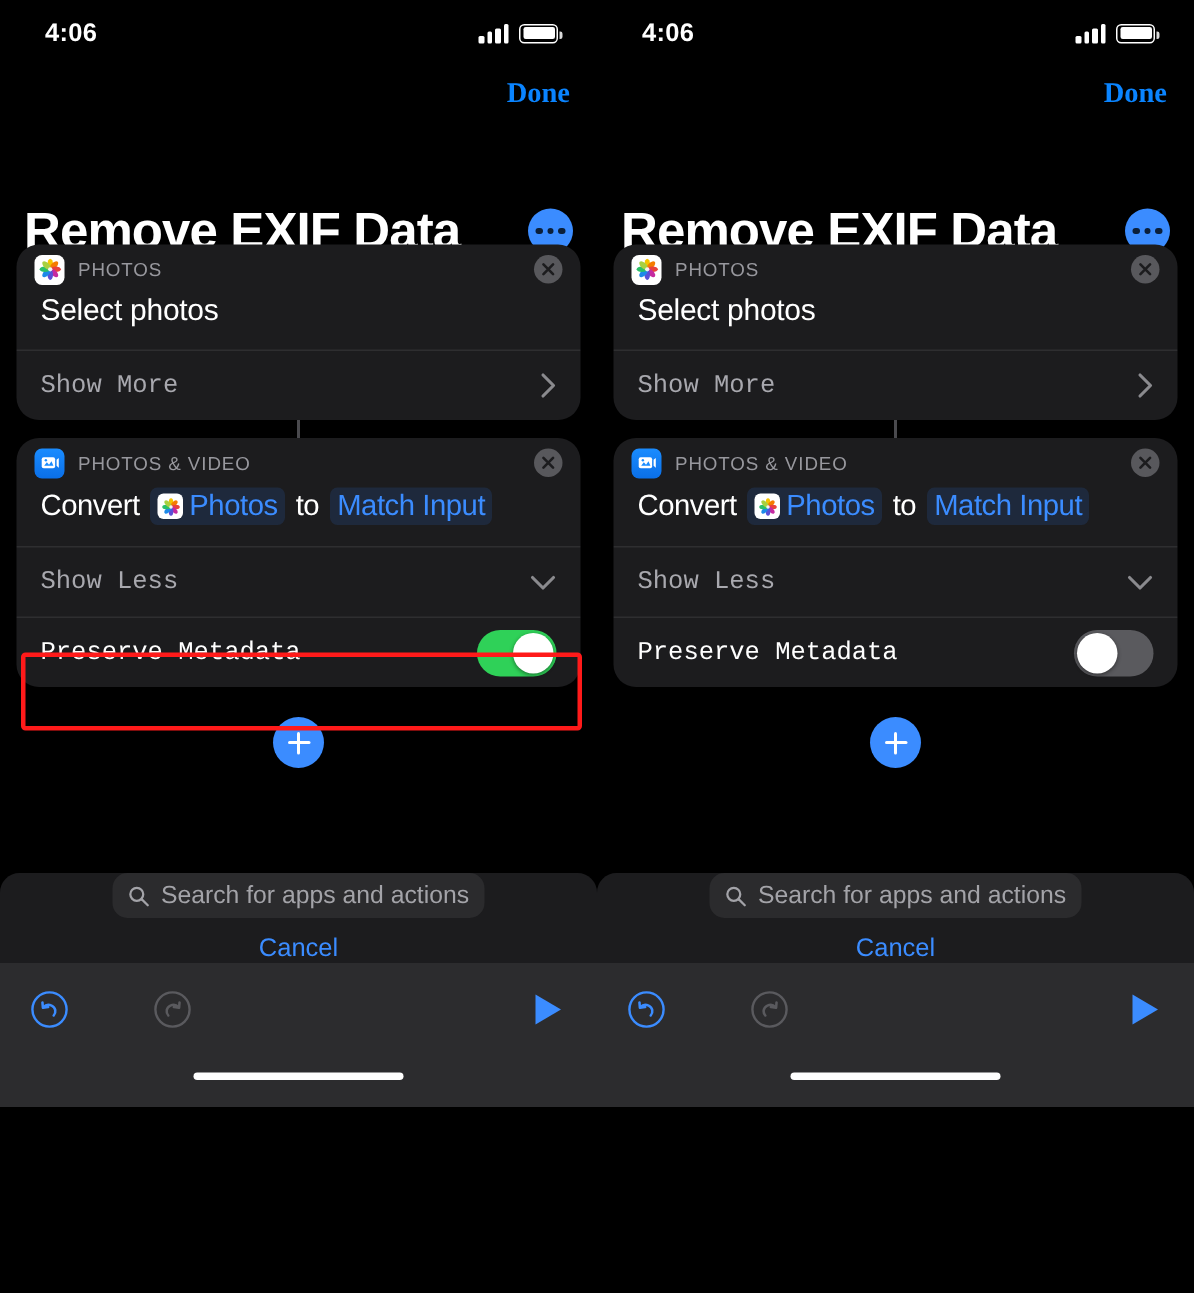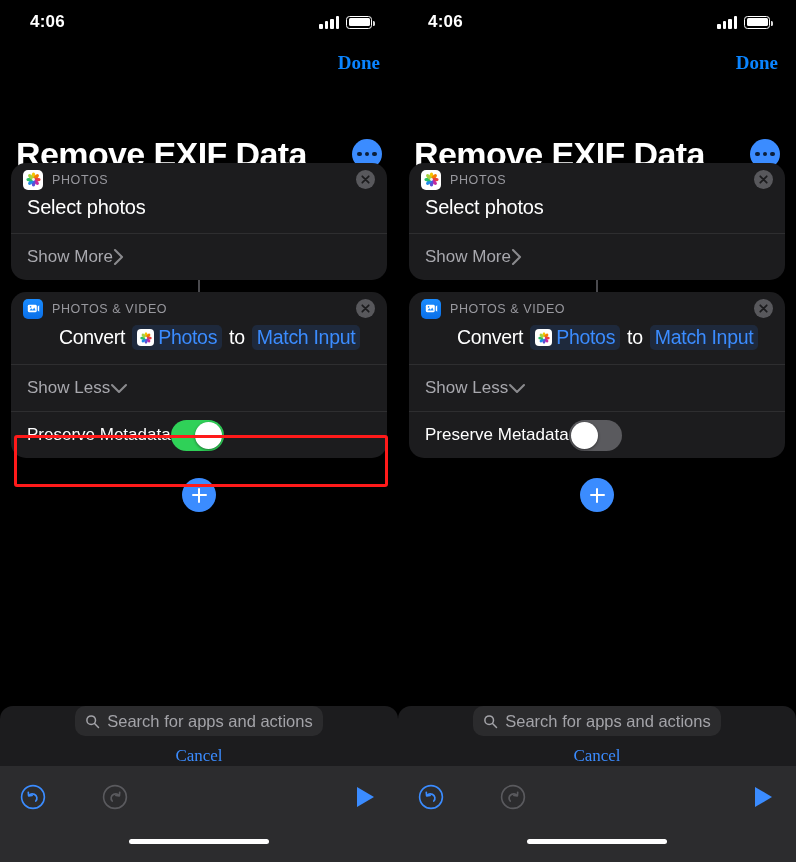--- a/index.html
+++ b/index.html
@@ -16,21 +16,21 @@
     -webkit-font-smoothing: antialiased;
   }
   .screens {
     display: flex;
     width: 796px;
     height: 862px;
   }
   .phone {
     position: relative;
     width: 398px;
-    height: 862px;
+    height: 738px;
     background: #000000;
     overflow: hidden;
   }
 
   
   .statusbar {
     position: absolute;
     top: 0; left: 0; right: 0;
     height: 44px;
     display: flex;
@@ -212,21 +212,20 @@
     letter-spacing: -0.2px;
   }
   .convert-line {
     display: flex;
     align-items: center;
     flex-wrap: nowrap;
     gap: 7px;
     color: #ffffff;
     font-size: 19.5px;
     letter-spacing: -0.3px;
-    margin-left: 32px;
   }
   .token {
     display: inline-flex;
     align-items: center;
     gap: 4px;
     color: #3b8cff;
     background: rgba(40,90,170,0.22);
     border-radius: 5px;
     padding: 1px 5px;
     white-space: nowrap;
@@ -242,24 +241,25 @@
     flex: none;
   }
 
   .card-sep {
     height: 1px;
     background: #2e2e30;
   }
   .row {
     display: flex;
     align-items: center;
-    justify-content: flex-start;
+    justify-content: space-between;
     height: 46px;
     padding: 0 16px;
     cursor: pointer;
+    font-family: Liberation Mono, monospace;
   }
   .row-label-dim {
     color: #a8a8ae;
     font-size: 17px;
   }
   .row-label {
     color: #ffffff;
     font-size: 17px;
   }
   .chev {
@@ -371,21 +371,21 @@
     color: #a3a3a8;
     font-size: 16.5px;
   }
   .cancel-btn {
     color: #3b8cff;
     font-size: 17px;
     background: none;
     border: none;
     cursor: pointer;
     padding: 0 2px;
-    font-family: Liberation Serif, serif;
+    font-family: Liberation Sans, sans-serif;
   }
   .toolbar {
     position: absolute;
     left: 0; right: 0;
     bottom: 34px;
     height: 62px;
     background: #2c2c2e;
     display: flex;
     align-items: center;
     padding: 0 18px;

